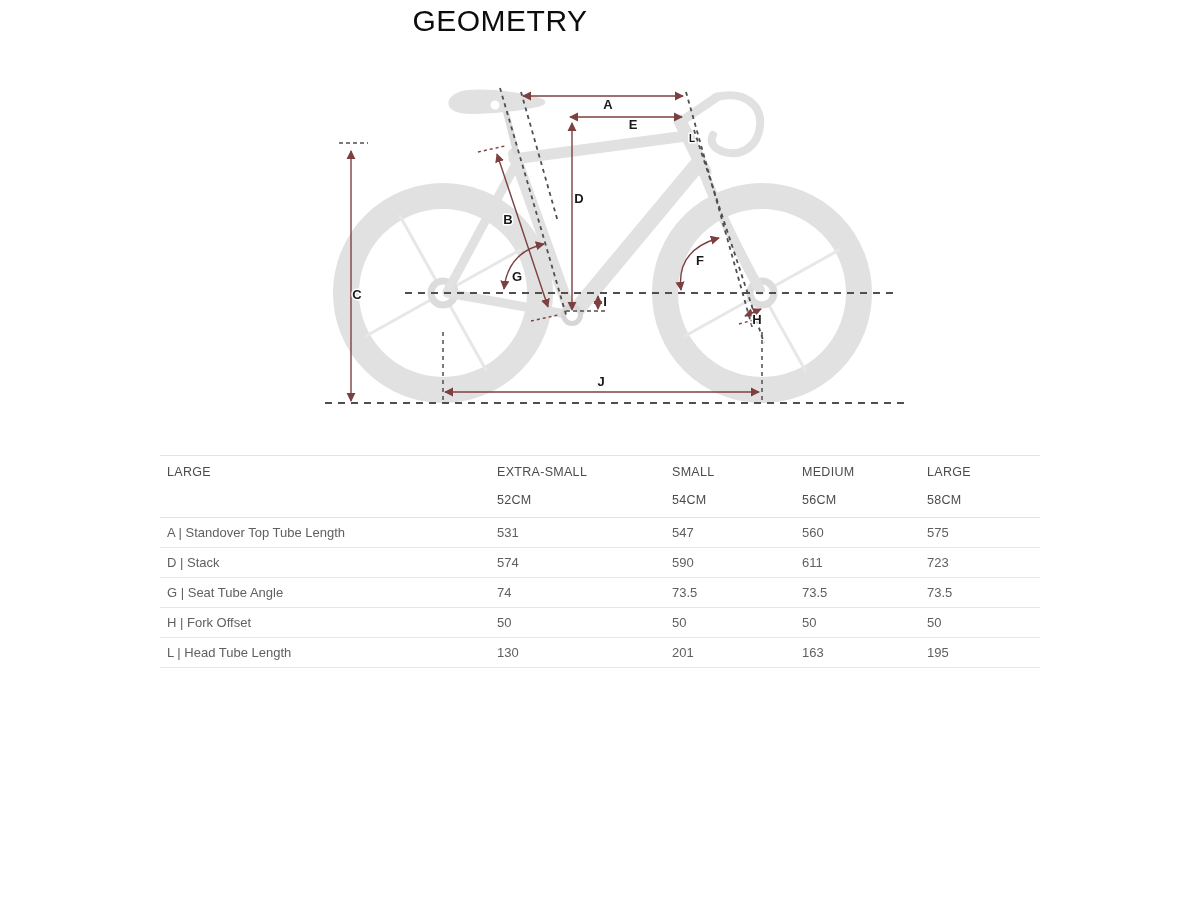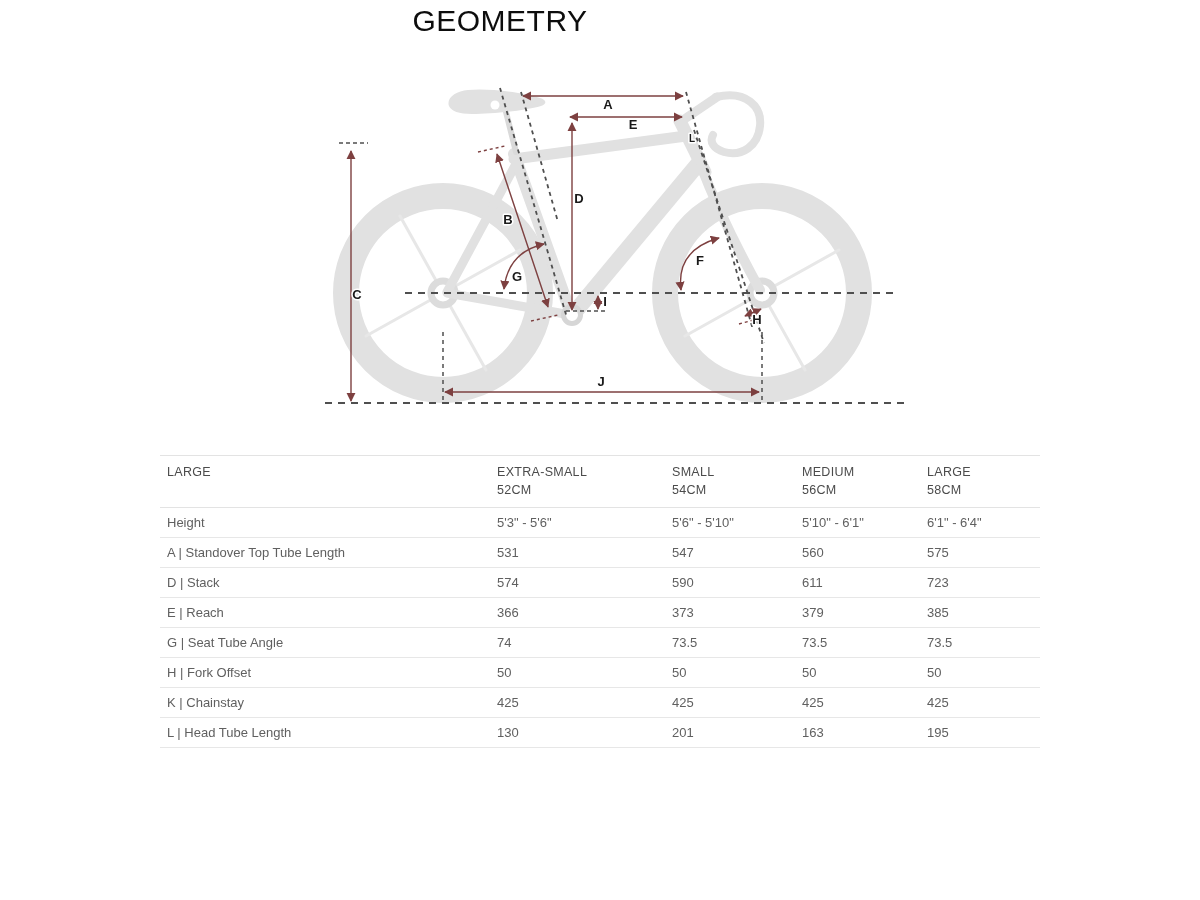--- a/index.html
+++ b/index.html
@@ -23,21 +23,21 @@
   table.geo{
     border-collapse:collapse;width:880px;table-layout:fixed;
     font-size:13px;color:#606060;
   }
   table.geo thead td{
     border-top:1px solid #e3e3e3;border-bottom:1px solid #e3e3e3;
     vertical-align:top;padding:8px 0 9px 7px;
     font-size:12.5px;color:#4b4b4b;letter-spacing:.3px;
   }
   table.geo thead td .size-name{display:block;line-height:16px;}
-  table.geo thead td .size-cm{display:block;line-height:16px;margin-top:2px;}
+  table.geo thead td .size-cm{display:block;line-height:16px;margin-top:12px;}
   table.geo tbody td{
     height:29px;border-bottom:1px solid #e7e7e7;
     padding:0 0 0 7px;vertical-align:middle;
   }
 </style>
 </head>
 <body>
 
 <h1 class="page-title">GEOMETRY</h1>
 
@@ -162,69 +162,48 @@
           <span class="size-cm">56CM</span>
         </td>
         <td>
           <span class="size-name">LARGE</span>
           <span class="size-cm">58CM</span>
         </td>
       </tr>
     </thead>
     <tbody>
         <tr>
-          <td>Height</td>
-          <td>5'3" - 5'6"</td>
-          <td>5'6" - 5'10"</td>
-          <td>5'10" - 6'1"</td>
-          <td>6'1" - 6'4"</td>
-        </tr>
-        <tr>
           <td>A | Standover Top Tube Length</td>
           <td>531</td>
           <td>547</td>
           <td>560</td>
           <td>575</td>
         </tr>
         <tr>
           <td>D | Stack</td>
           <td>574</td>
           <td>590</td>
           <td>611</td>
           <td>723</td>
         </tr>
         <tr>
-          <td>E | Reach</td>
-          <td>366</td>
-          <td>373</td>
-          <td>379</td>
-          <td>385</td>
-        </tr>
-        <tr>
           <td>G | Seat Tube Angle</td>
           <td>74</td>
           <td>73.5</td>
           <td>73.5</td>
           <td>73.5</td>
         </tr>
         <tr>
           <td>H | Fork Offset</td>
           <td>50</td>
           <td>50</td>
           <td>50</td>
           <td>50</td>
         </tr>
         <tr>
-          <td>K | Chainstay</td>
-          <td>425</td>
-          <td>425</td>
-          <td>425</td>
-          <td>425</td>
-        </tr>
-        <tr>
           <td>L | Head Tube Length</td>
           <td>130</td>
           <td>201</td>
           <td>163</td>
           <td>195</td>
         </tr>
       </tbody>
   </table>
 </div>
 

